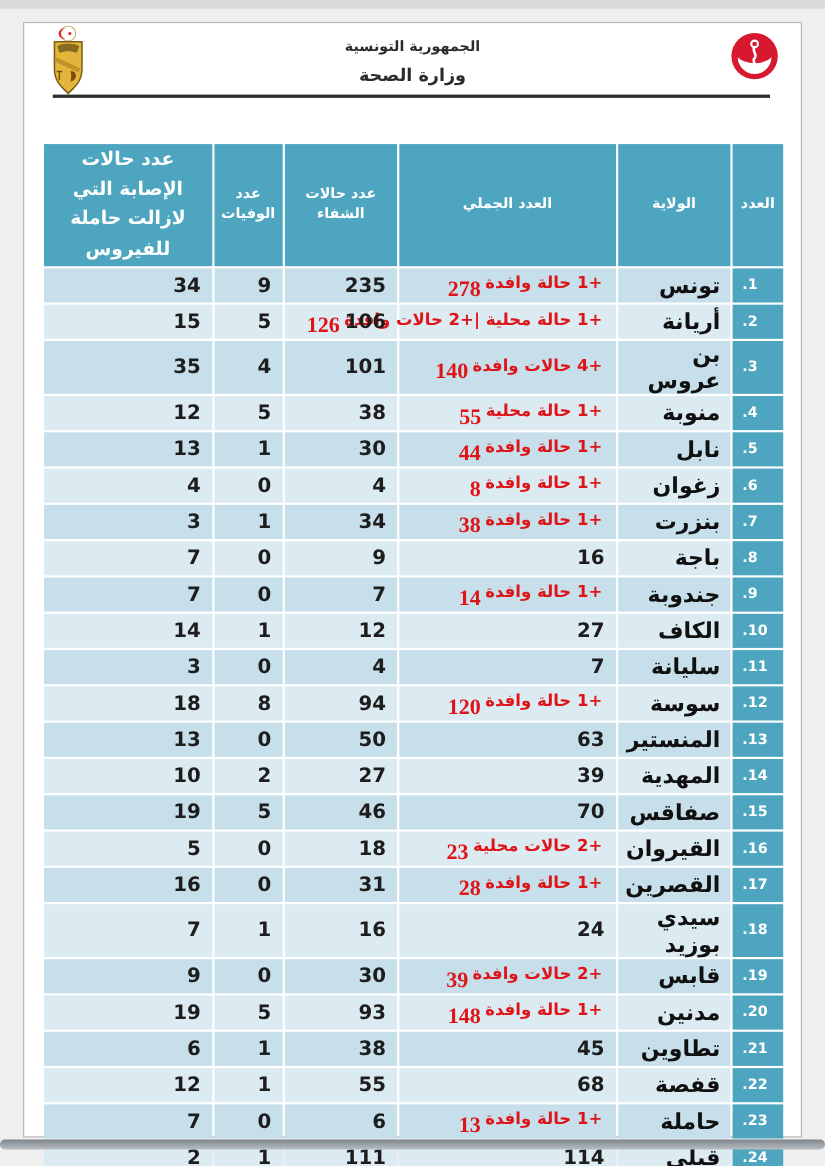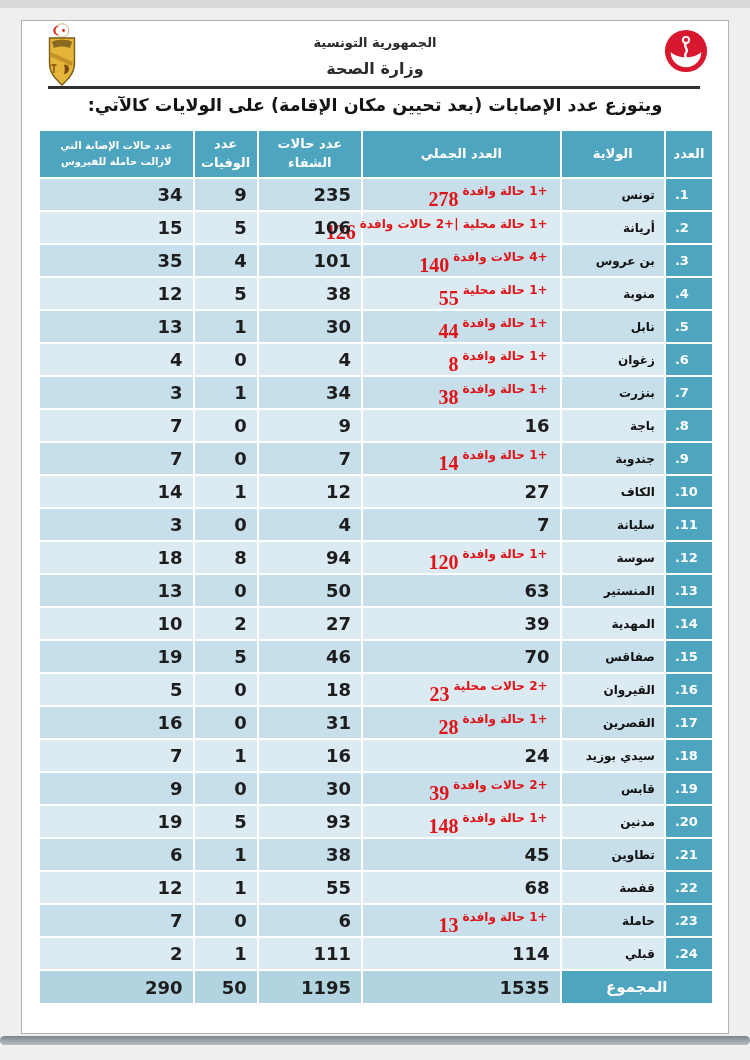--- a/index.html
+++ b/index.html
@@ -35,35 +35,35 @@
   }
   
   .tablewrap{position:absolute;top:108px;left:16px;width:676px;}
   table{border-collapse:separate;border-spacing:2px;width:676px;direction:rtl;table-layout:fixed;}
   col.c-index{width:46px;}  col.c-gov{width:102px;} col.c-total{width:196px;}
   col.c-rec{width:102px;}   col.c-dth{width:62px;}  col.c-act{width:152px;}
   th{
     background:var(--teal);color:#ffffff;font-weight:bold;font-size:13px;
     height:46px;vertical-align:middle;text-align:center;padding:1px 3px;line-height:1.45;
   }
-  th.small{font-size:10px;line-height:1.6;text-align:center;}
+  th.small{font-size:17px;line-height:1.6;text-align:center;}
   td{height:31px;vertical-align:middle;padding:0;}
   tr.dark td.datacell{background:var(--row-dark);}
   tr.light td.datacell{background:var(--row-light);}
   td.index-cell{background:var(--teal);color:#fff;font-weight:bold;font-size:13px;text-align:left;padding-left:9px;}
   td.index-cell span{direction:ltr;unicode-bidi:bidi-override;display:inline-block;}
-  td.gov-cell{font-weight:bold;font-size:12px;color:#101010;padding-right:9px;text-align:right;}
+  td.gov-cell{font-weight:bold;font-size:20px;color:#101010;padding-right:9px;text-align:right;}
   .numblack{font-weight:bold;font-size:18px;color:#1d1d1d;}
   td.numcell{text-align:right;padding-left:10px;padding-right:0;}
   td.numcell .numblack{display:block;text-align:left;direction:ltr;padding-left:10px;}
   
   td.numcell{padding:0 10px 0 0;}
   td.numcell .numblack{text-align:right;direction:rtl;padding:0;}
   .tcluster{display:flex;justify-content:flex-start;align-items:flex-start;gap:4px;padding-right:12px;}
-  .note{font-size:12px;font-weight:bold;color:var(--red);margin-top:3px;white-space:nowrap;}
+  .note{font-size:15px;font-weight:bold;color:var(--red);margin-top:3px;white-space:nowrap;}
   .rednum{font-size:20px;line-height:1;font-weight:bold;color:var(--red);margin-top:8px;font-family:Liberation Serif, serif;}
   tfoot td{height:32px;}
   td.total-label{background:var(--teal);color:#fff;font-weight:bold;font-size:15px;text-align:center;}
   td.total-val{background:var(--total-bg);}
   .bottom-bar{
     position:absolute;left:0;top:1036px;width:750px;height:9px;border-radius:5px;
     background:linear-gradient(#7e868d,#b7bdc2);
   }
 </style>
 </head>
@@ -91,21 +91,20 @@
 
   <svg class="logo" viewBox="0 0 48 48">
     <circle cx="24" cy="24" r="22" fill="#d8182e"></circle>
     <path d="M8 25 a16 16 0 0 0 32 0 a19 12.5 0 0 1 -32 0 z" fill="#ffffff"></path>
     <circle cx="24" cy="12.5" r="3.2" fill="none" stroke="#ffffff" stroke-width="2"></circle>
     <path d="M24 15.5 c-3.5 3.5 3.5 7 0 10.5 c-3.5 3.5 3.5 7 0 10.5" fill="none" stroke="#ffffff" stroke-width="2.4" stroke-linecap="round"></path>
   </svg>
 
   <div class="rule"></div>
 
-  <div class="title">ويتوزع عدد الإصابات (بعد تحيين مكان الإقامة) على الولايات كالآتي:</div>
 
   <div class="tablewrap">
     <table>
       <colgroup>
         <col class="c-index">
           <col class="c-gov">
           <col class="c-total">
         <col class="c-rec">
           <col class="c-dth">
           <col class="c-act">

